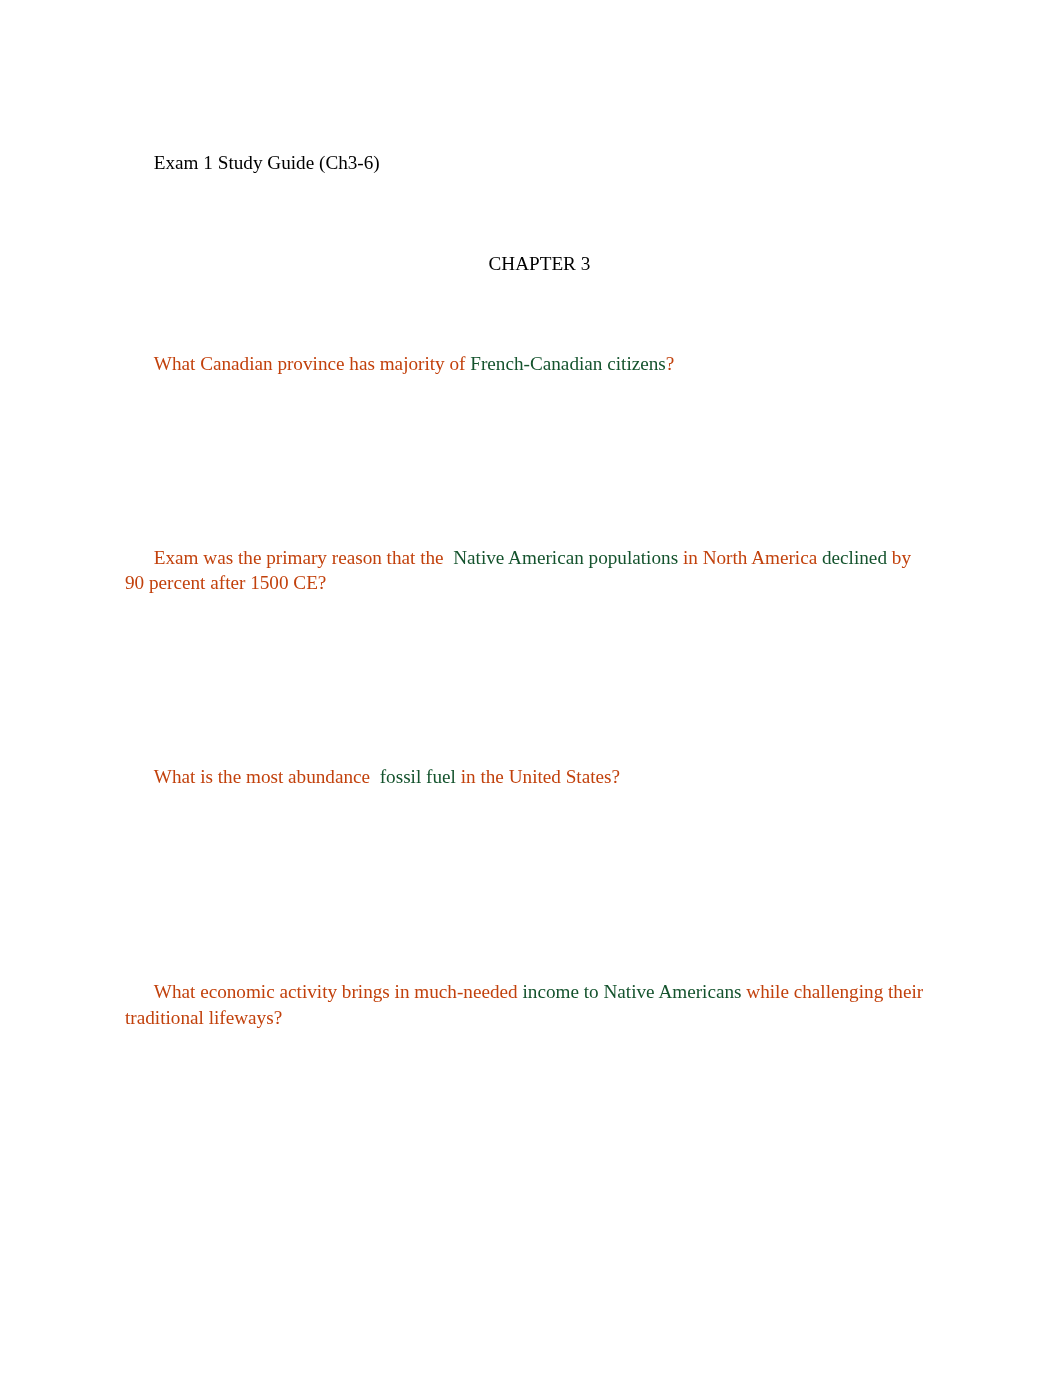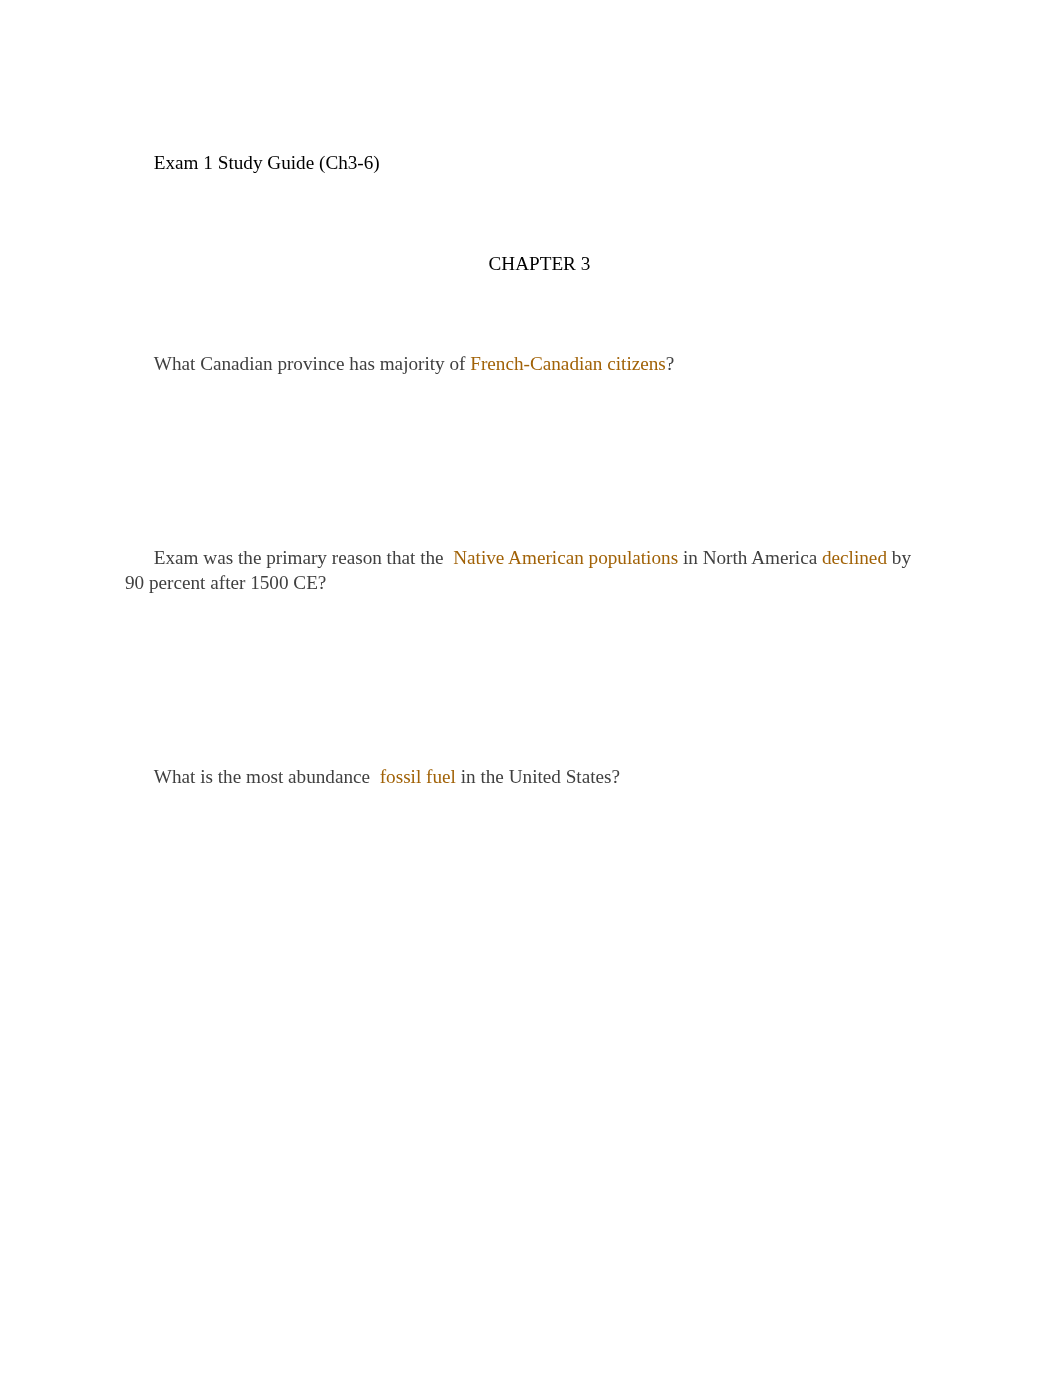--- a/index.html
+++ b/index.html
@@ -41,24 +41,24 @@
     text-align: center;
   }
   
   .answer-space {
     height: 118px;
   }
   .answer-space.tall {
     height: 140px;
   }
   .hl {
-    color: #a16207;
+    color: #14532d;
   }
   .blk {
-    color: #404040;
+    color: #c2410c;
   }
 </style>
 </head>
 <body>
 
 <div class="page">
   <div class="doc-body">
 
     <p class="para title-line">
       <span>Exam 1 Study Guide (Ch3-6)</span>
@@ -76,18 +76,21 @@
     <p class="para">
       <span class="blk">Exam was the primary reason that the  </span><span class="hl">Native American populations</span><span class="blk"> in North America </span><span class="hl">declined</span><span class="blk"> by 90 percent after 1500 CE?</span>
     </p>
     <div class="answer-space"></div>
 
     <p class="para">
       <span class="blk">What is the most abundance  </span><span class="hl">fossil fuel</span><span class="blk"> in the United States?</span>
     </p>
     <div class="answer-space tall"></div>
 
+    <p class="para">
+      <span class="blk">What economic activity brings in much-needed </span><span class="hl">income to Native Americans</span><span class="blk"> while challenging their traditional lifeways?</span>
+    </p>
     <div class="answer-space"></div>
 
     <div class="answer-space"></div>
 
   </div>
 </div>
 
 </body></html>

